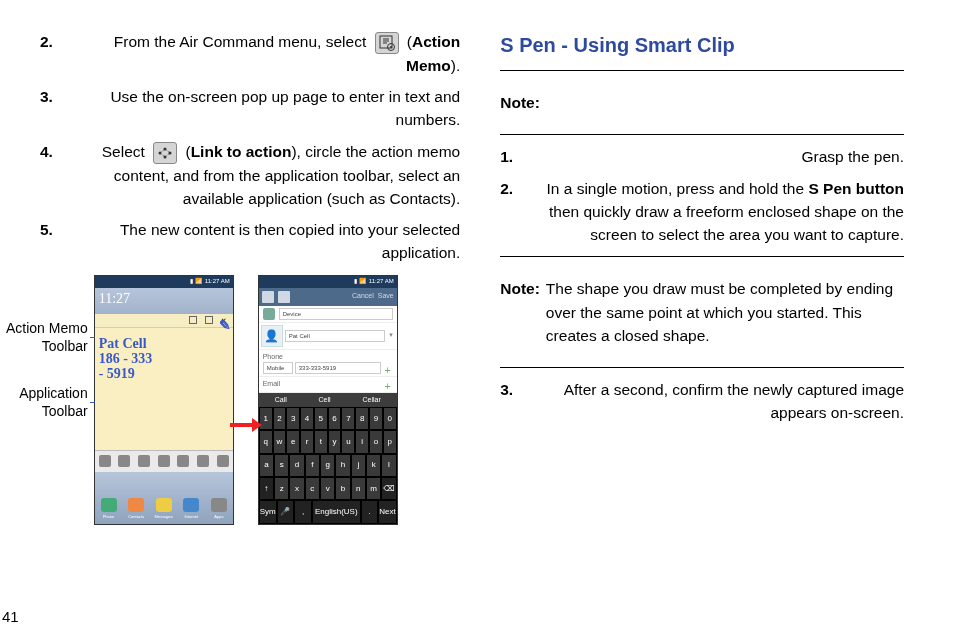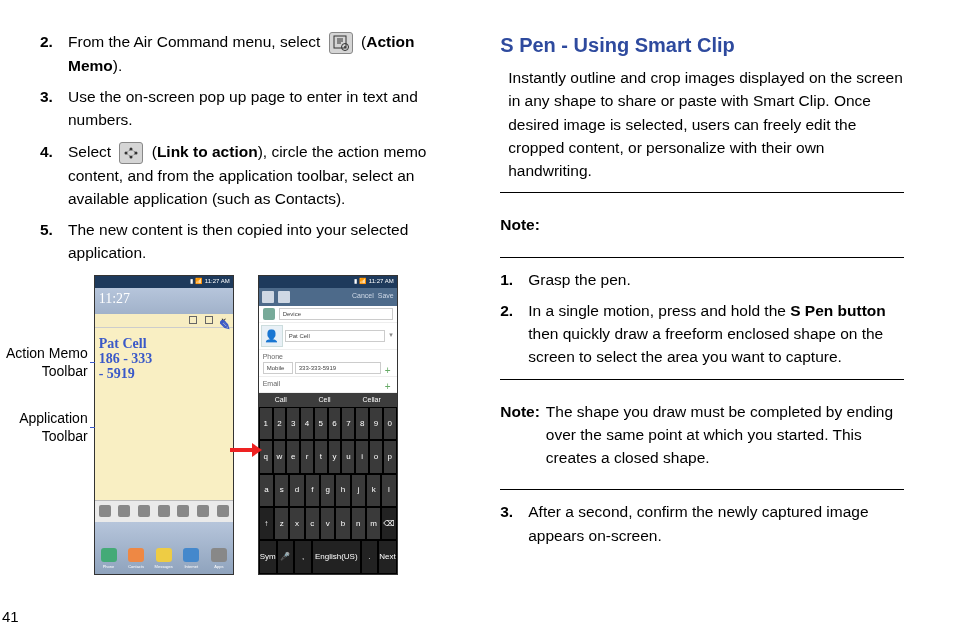--- a/index.html
+++ b/index.html
@@ -14,21 +14,21 @@
       padding: 30px 50px 20px 40px;
       display: flex;
       gap: 30px;
     }
     .col { flex: 1; position: relative; }
     .col-left { flex: 1.02; }
     .col-right { flex: 0.98; padding-left: 10px; }
     ol { list-style: none; }
     .step { display: flex; margin-bottom: 8px; }
     .step-num { font-weight: bold; min-width: 28px; flex-shrink: 0; }
-    .step-text { flex: 1; }
+    .step-text { flex: 1; text-align: right; }
     .inline-icon {
       display: inline-flex;
       width: 24px;
       height: 22px;
       background: #d5d5d5;
       border: 1px solid #888;
       border-radius: 3px;
       vertical-align: middle;
       margin: 0 4px;
       align-items: center;
@@ -77,21 +77,21 @@
       content: '';
       position: absolute;
       width: 18px;
       height: 1px;
       background: #3a59c8;
       right: -20px;
       top: 50%;
     }
     .phone {
       width: 140px;
-      height: 300px;
+      height: 250px;
       border: 1px solid #333;
       background: #fef9c3;
       display: flex;
       flex-direction: column;
       font-size: 7px;
       overflow: hidden;
       flex-shrink: 0;
     }
     .statusbar {
       height: 12px;
@@ -409,21 +409,20 @@
           </div>
       </div>
     </div>
   </div>
 
   <div class="page-num">41</div>
 </div>
 
 <div class="col col-right">
   <div class="heading">S Pen - Using Smart Clip</div>
-  <p class="para">Instantly outline and crop images displayed on the screen in any shape to share or paste with Smart Clip. Once desired image is selected, users can freely edit the cropped content, or personalize with their own handwriting.</p>
   <div class="note-block">
     <span class="note-label">Note:</span>
   </div>
   <ol>
     <li class="step">
       <span class="step-num">1.</span>
       <span class="step-text">Grasp the pen.</span>
     </li>
     <li class="step">
       <span class="step-num">2.</span>

